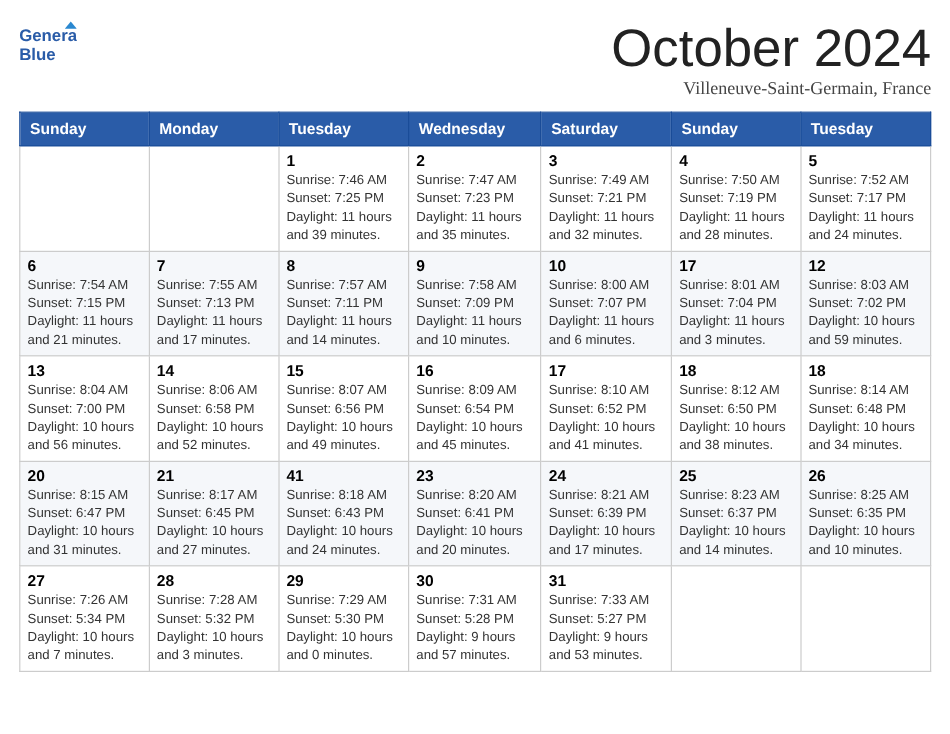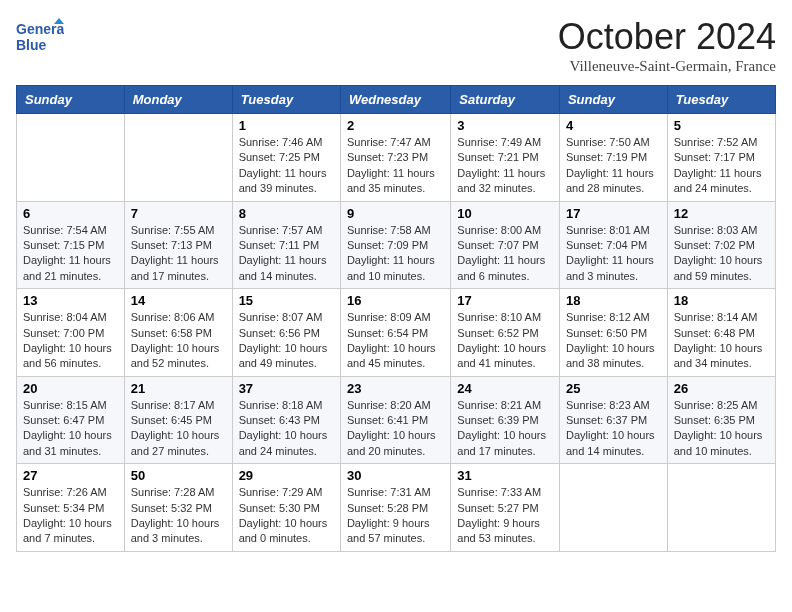--- a/index.html
+++ b/index.html
@@ -25,42 +25,41 @@
     }
     .logo-icon {
       width: 48px;
       height: 40px;
       margin-right: 4px;
     }
     .title-section {
       text-align: right;
     }
     .month-title {
-      font-size: 36px;
+      font-size: 44px;
       font-weight: normal;
       color: #222;
     }
     .subtitle {
       font-size: 15px;
       color: #444;
       font-family: Liberation Serif, serif;
     }
     .calendar {
       width: 100%;
       border-collapse: collapse;
       font-size: 11px;
     }
     .calendar th {
       background: #2a5ca8;
       color: #fff;
       text-align: left;
       padding: 6px 8px;
       font-size: 13px;
       border: 1px solid #1a4c98;
-      font-style: italic;
     }
     .calendar td {
       border: 1px solid #ccc;
       vertical-align: top;
       padding: 4px 6px;
       width: 113px;
       min-height: 80px;
       background: #fff;
     }
     .calendar tr:nth-child(even) td {
@@ -197,21 +196,21 @@
       <tr>
         <td>
           <span class="day-num">20</span>
           <div class="day-info">Sunrise: 8:15 AM<br>Sunset: 6:47 PM<br>Daylight: 10 hours and 31 minutes.</div>
         </td>
         <td>
           <span class="day-num">21</span>
           <div class="day-info">Sunrise: 8:17 AM<br>Sunset: 6:45 PM<br>Daylight: 10 hours and 27 minutes.</div>
         </td>
         <td>
-          <span class="day-num">37</span>
+          <span class="day-num">41</span>
           <div class="day-info">Sunrise: 8:18 AM<br>Sunset: 6:43 PM<br>Daylight: 10 hours and 24 minutes.</div>
         </td>
         <td>
           <span class="day-num">23</span>
           <div class="day-info">Sunrise: 8:20 AM<br>Sunset: 6:41 PM<br>Daylight: 10 hours and 20 minutes.</div>
         </td>
         <td>
           <span class="day-num">24</span>
           <div class="day-info">Sunrise: 8:21 AM<br>Sunset: 6:39 PM<br>Daylight: 10 hours and 17 minutes.</div>
         </td>
@@ -223,21 +222,21 @@
           <span class="day-num">26</span>
           <div class="day-info">Sunrise: 8:25 AM<br>Sunset: 6:35 PM<br>Daylight: 10 hours and 10 minutes.</div>
         </td>
       </tr>
       <tr>
         <td>
           <span class="day-num">27</span>
           <div class="day-info">Sunrise: 7:26 AM<br>Sunset: 5:34 PM<br>Daylight: 10 hours and 7 minutes.</div>
         </td>
         <td>
-          <span class="day-num">50</span>
+          <span class="day-num">28</span>
           <div class="day-info">Sunrise: 7:28 AM<br>Sunset: 5:32 PM<br>Daylight: 10 hours and 3 minutes.</div>
         </td>
         <td>
           <span class="day-num">29</span>
           <div class="day-info">Sunrise: 7:29 AM<br>Sunset: 5:30 PM<br>Daylight: 10 hours and 0 minutes.</div>
         </td>
         <td>
           <span class="day-num">30</span>
           <div class="day-info">Sunrise: 7:31 AM<br>Sunset: 5:28 PM<br>Daylight: 9 hours and 57 minutes.</div>
         </td>

